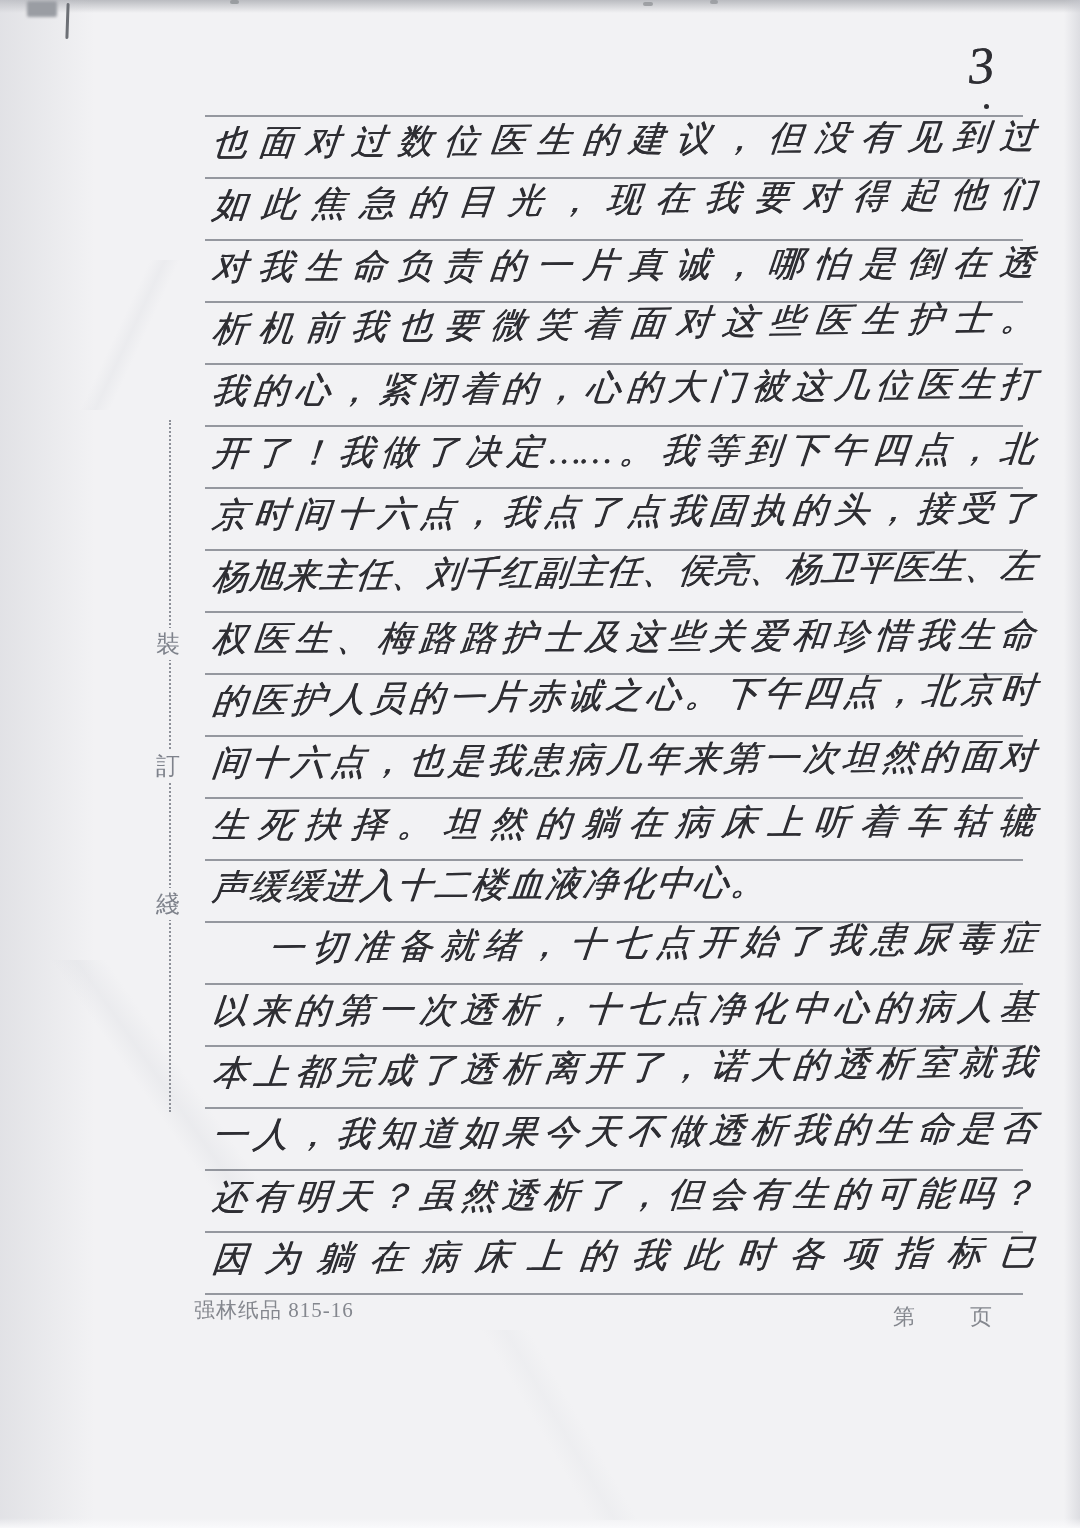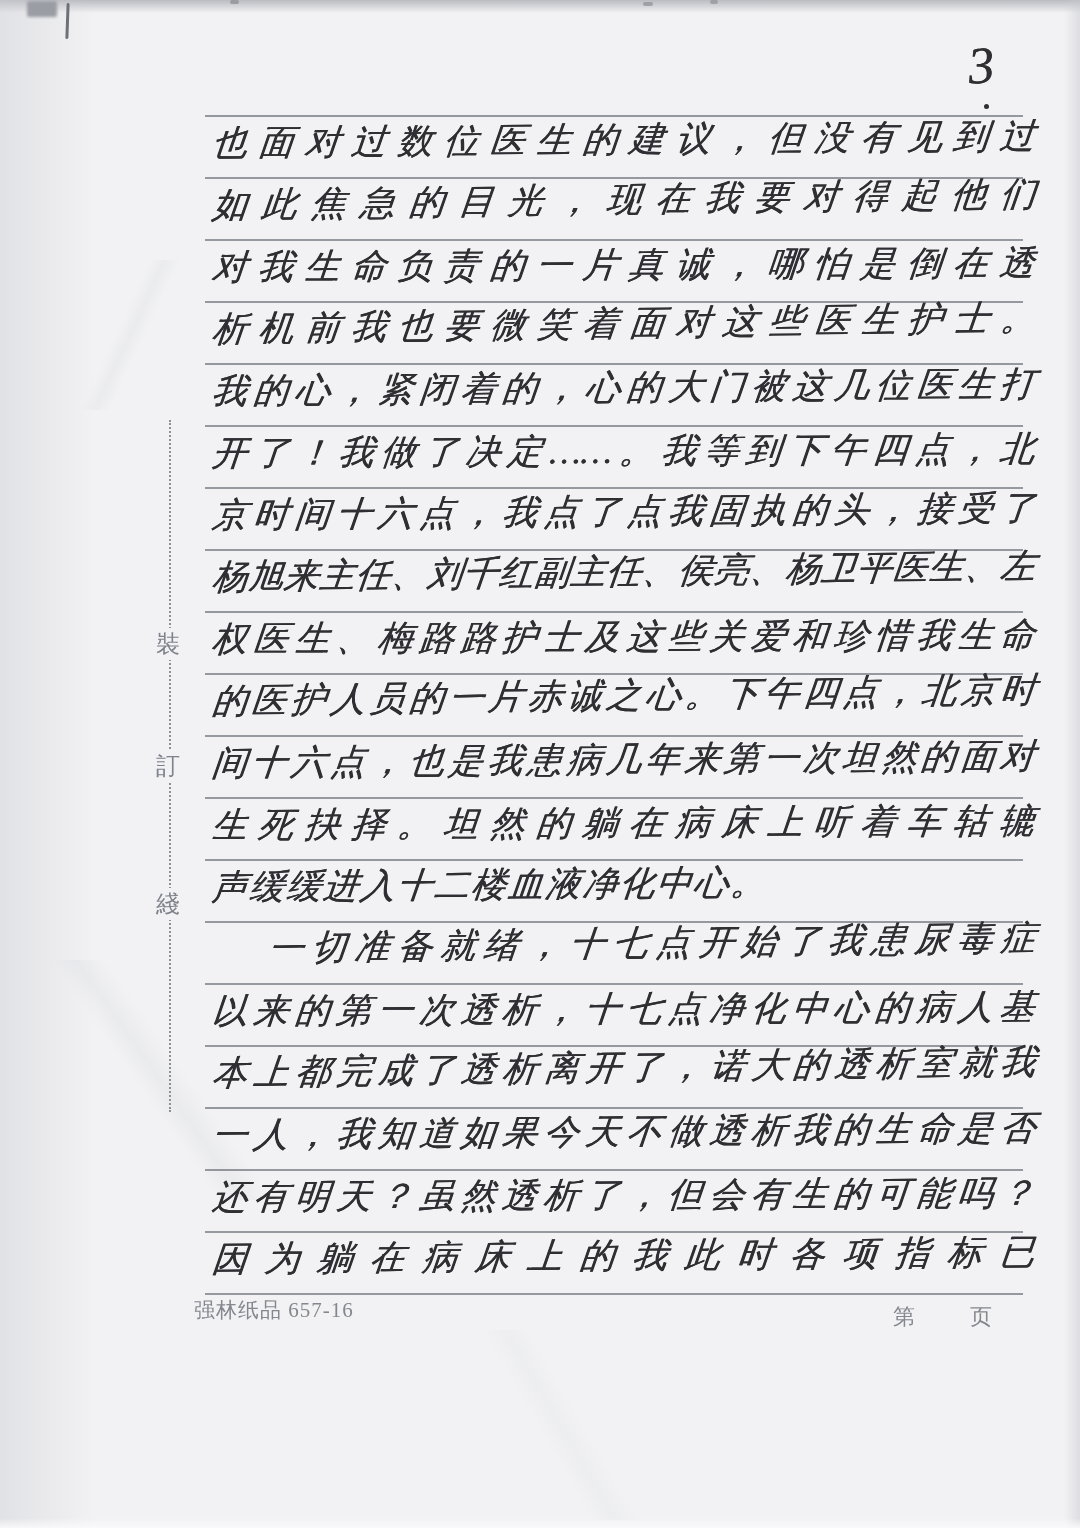--- a/index.html
+++ b/index.html
@@ -145,17 +145,17 @@
     <div class="hw-line" style="top:797px">生死抉择。坦然的躺在病床上听着车轱辘</div>
     <div class="hw-line short" style="top:859px">声缓缓进入十二楼血液净化中心。</div>
     <div class="hw-line indent" style="top:921px">一切准备就绪，十七点开始了我患尿毒症</div>
     <div class="hw-line" style="top:983px">以来的第一次透析，十七点净化中心的病人基</div>
     <div class="hw-line" style="top:1045px">本上都完成了透析离开了，诺大的透析室就我</div>
     <div class="hw-line" style="top:1107px">一人，我知道如果今天不做透析我的生命是否</div>
     <div class="hw-line" style="top:1169px">还有明天？虽然透析了，但会有生的可能吗？</div>
     <div class="hw-line" style="top:1231px">因为躺在病床上的我此时各项指标已</div>
   </div>
 
-  <div class="footer-brand">强林纸品 657-16</div>
+  <div class="footer-brand">强林纸品 815-16</div>
   <div class="footer-page-prefix">第</div>
   <div class="footer-page-suffix">页</div>
 
 </div>
 
 </body></html>

